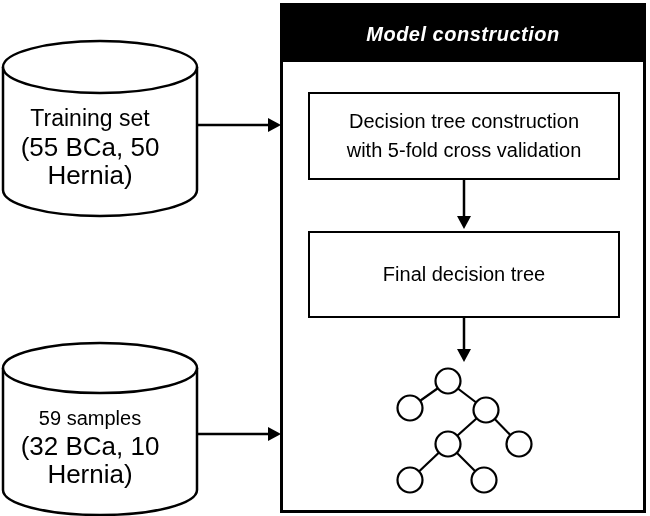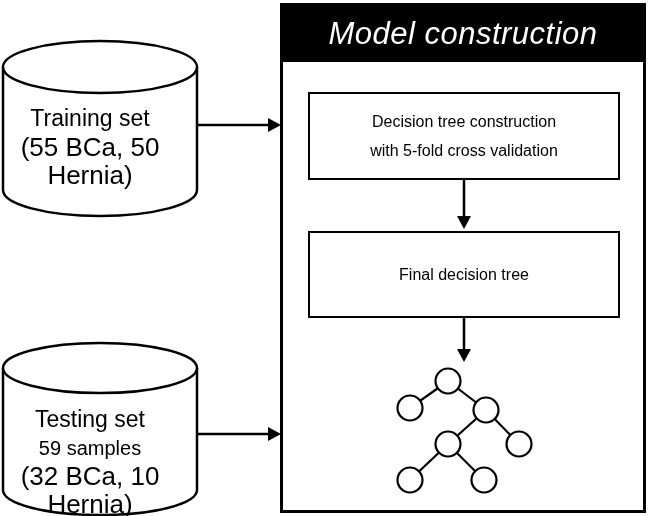--- a/index.html
+++ b/index.html
@@ -31,37 +31,37 @@
   }
   .model-header {
     position: absolute;
     left: 0; top: 0;
     width: 100%; height: 56px;
     background: #000000;
     display: flex; align-items: center; justify-content: center;
   }
   .model-title {
     color: #ffffff;
-    font-size: 31px;
-    font-weight: normal;
+    font-size: 20px;
+    font-weight: bold;
     font-style: italic;
     letter-spacing: 0.5px;
   }
   
   .step-box {
     position: absolute;
     left: 308px;
     width: 312px;
     border: 2px solid #000;
     box-sizing: border-box;
     background: #ffffff;
     display: flex; flex-direction: column;
     align-items: center; justify-content: center;
     text-align: center;
-    font-size: 16px;
+    font-size: 20px;
     line-height: 29px;
     white-space: nowrap;
     z-index: 3;
   }
   .step1 { top: 92px; height: 88px; }
   .step2 { top: 231px; height: 87px; }
   
   .db-label {
     position: absolute;
     left: 2px;
@@ -143,18 +143,17 @@
   <div class="step-box step2">
     <div>Final decision tree</div>
   </div>
 
   <div class="db-label train-label">
     <div class="l1">Training set</div>
     <div class="l3">(55 BCa, 50 Hernia)</div>
   </div>
 
   <div class="db-label test-label">
-    <div class="l1">Testing set</div>
     <div class="l2">59 samples</div>
     <div class="l3">(32 BCa, 10 Hernia)</div>
   </div>
 
 </div>
 
 </body></html>

